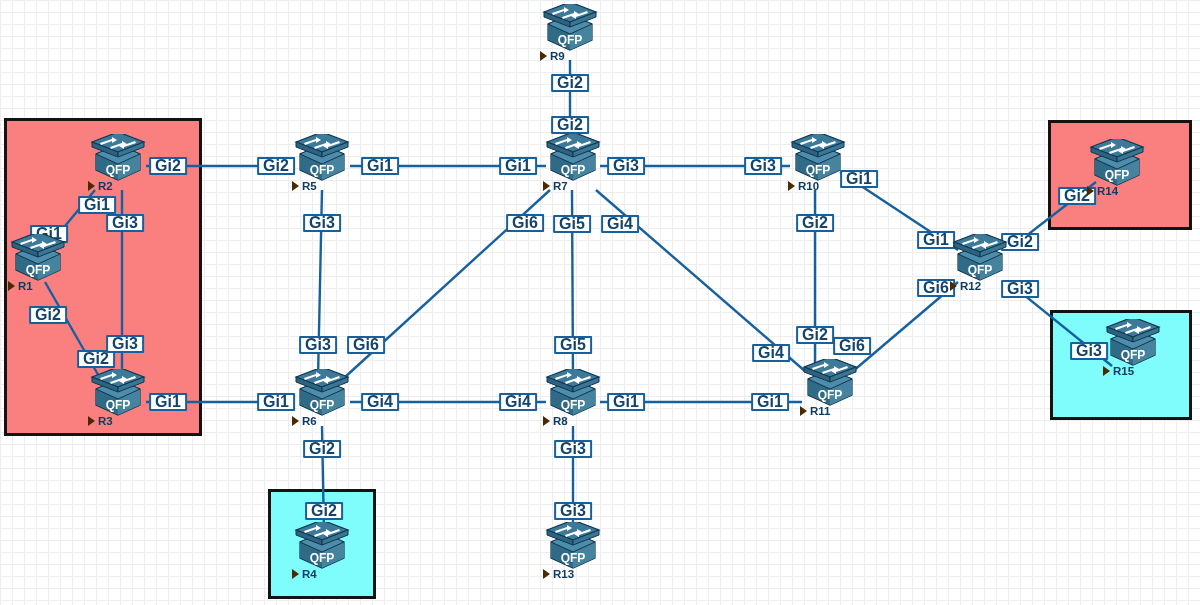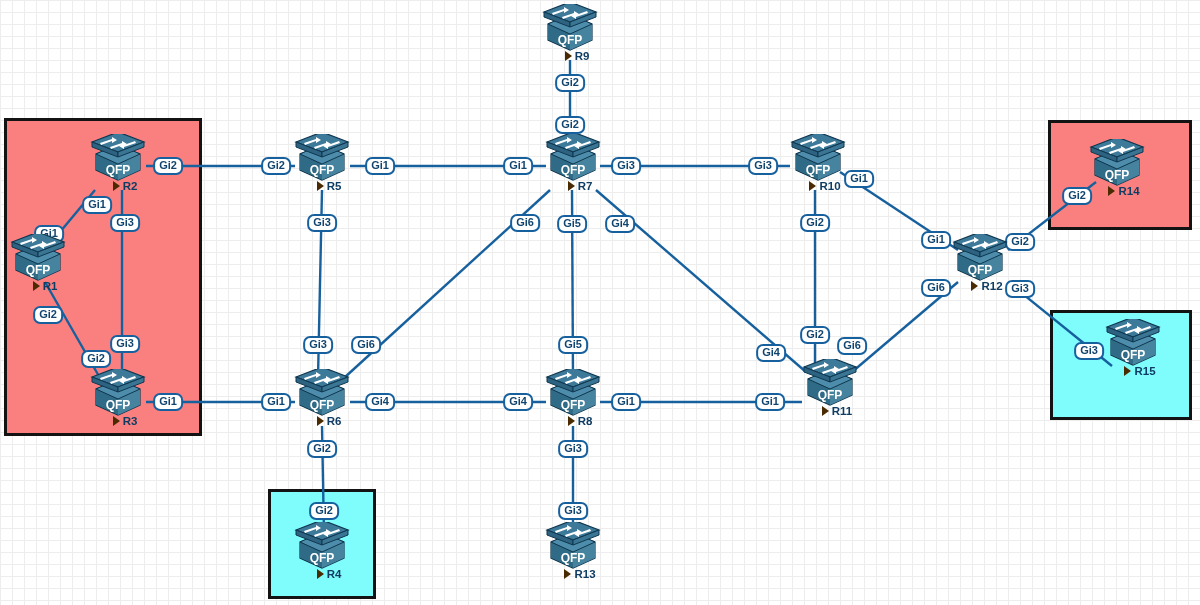--- a/index.html
+++ b/index.html
@@ -34,37 +34,37 @@
   .node{
     position:absolute;
     width:60px;height:62px;
     margin-left:-30px;margin-top:-31px;padding-left:40px;
   }
   .node .icon{position:absolute;left:0;top:0;width:60px;height:48px;}
   .node .name{
     position:absolute;left:-4px;top:46px;width:74px;
     font-size:11.5px;font-weight:bold;color:#0f3c63;
     white-space:nowrap;line-height:13px;
-    text-align:center;padding-left:4px;
+    text-align:left;padding-left:4px;
   }
   .node .name .tri{
     display:inline-block;width:0;height:0;
     border-left:7px solid #4a2a00;
     border-top:5px solid transparent;
     border-bottom:5px solid transparent;
     vertical-align:-1px;margin-right:3px;
   }
   .pill{
     position:absolute;
     transform:translate(-50%,-50%);
     background:#ffffff;
     border:2px solid #17609e;
-    border-radius:7px;
+    border-radius:1px;
     color:#11456f;
-    font-size:11px;
+    font-size:16px;
     font-weight:bold;
     padding:1px 4px 2px 4px;
     line-height:11px;
     white-space:nowrap;
     box-sizing:border-box;
   }
 </style>
 </head>
 <body>
 

